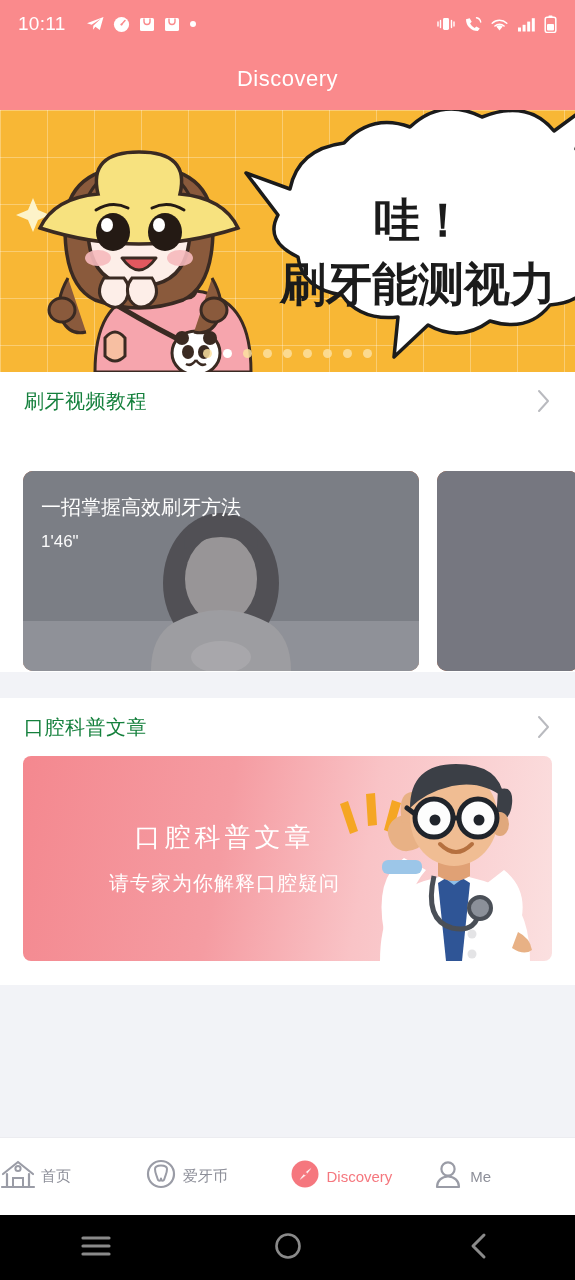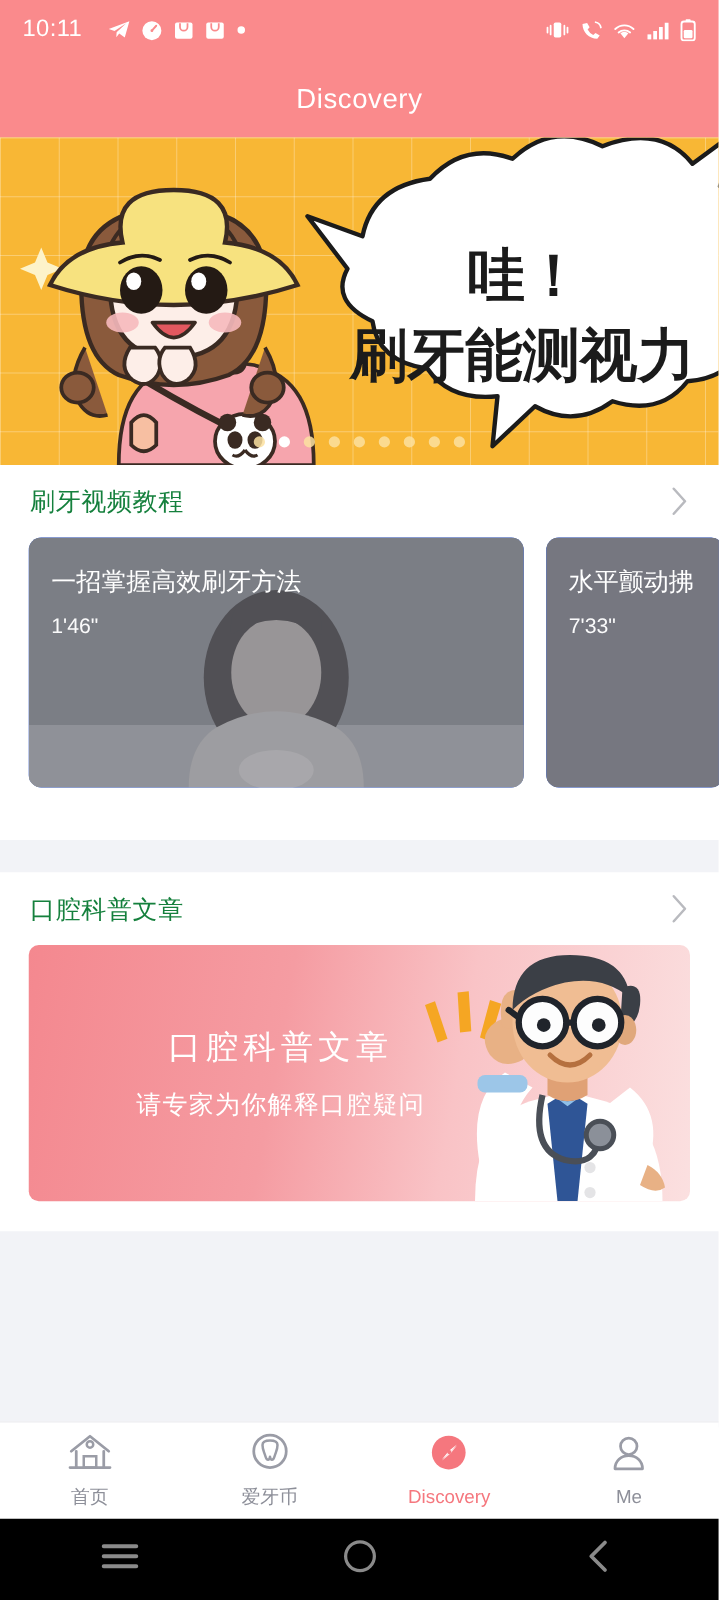--- a/index.html
+++ b/index.html
@@ -56,21 +56,21 @@
     height:58px; display:flex; align-items:center;
     padding:0 24px; justify-content:space-between;
   }
   .sec-title { font-size:20px; color:#15803d; letter-spacing:.5px; }
   .chev { width:14px; height:24px; }
 
   
   .rail { display:flex; gap:18px; padding-left:23px; }
   .vcard {
     position:relative; flex:0 0 auto; width:396px; height:200px;
-    border-radius:10px; overflow:hidden; background:#1d4ed8;
+    border-radius:10px; overflow:hidden; background:#c2410c;margin-top:41px;
   }
   .vcard.partial { width:142px; }
   .vcard .thumb { position:absolute; inset:0; }
   .vcard .veil { position:absolute; inset:0; background:rgba(110,112,120,.55); }
   .vcard .meta { position:absolute; left:18px; top:24px; color:#fff; }
   .vcard .vtitle { font-size:20px; line-height:1.2; white-space:nowrap; }
   .vcard .vdur { font-size:17px; margin-top:13px; opacity:.97; }
 
   
   .band { height:26px; background:#f2f3f7; }
@@ -89,21 +89,21 @@
 
   
   .filler { background:#f2f3f7; }
 
   
   .tabbar {
     position:absolute; left:0; bottom:65px; width:575px; height:78px;
     background:#fff; border-top:1px solid #ececf0;
     display:flex; align-items:center;
   }
-  .tab { flex:1; display:flex; flex-direction:column; align-items:center; gap:5px; }
+  .tab { flex:1; display:flex; flex-direction:row; align-items:center; gap:5px; }
   .tab-label { font-size:15px; color:#8d8f99; }
   .tab.active .tab-label { color:#f5777e; }
 
   
   .navbar {
     position:absolute; left:0; bottom:0; width:575px; height:65px;
     background:#000; display:flex; align-items:center;
   }
   .navbtn { flex:1; display:flex; align-items:center; justify-content:center; }
 </style>
@@ -276,24 +276,20 @@
           <div class="vtitle">一招掌握高效刷牙方法</div>
           <div class="vdur">1'46"</div>
         </div>
       </div>
 
       <div class="vcard partial">
         <svg class="thumb" viewBox="0 0 142 200" preserveAspectRatio="xMidYMid slice">
           <rect width="142" height="200" fill="#808289"></rect>
         </svg>
         <div class="veil"></div>
-        <div class="meta">
-          <div class="vtitle">水平颤动拂</div>
-          <div class="vdur">7'33"</div>
-        </div>
       </div>
     </div>
   </div>
 
   <div class="band" style="position:absolute; top:672px; left:0; width:575px; height:26px;"></div>
 
   <div class="section" style="position:absolute; top:698px; left:0; width:575px;">
     <div class="sec-head">
       <span class="sec-title">口腔科普文章</span>
       <span class="chev">

